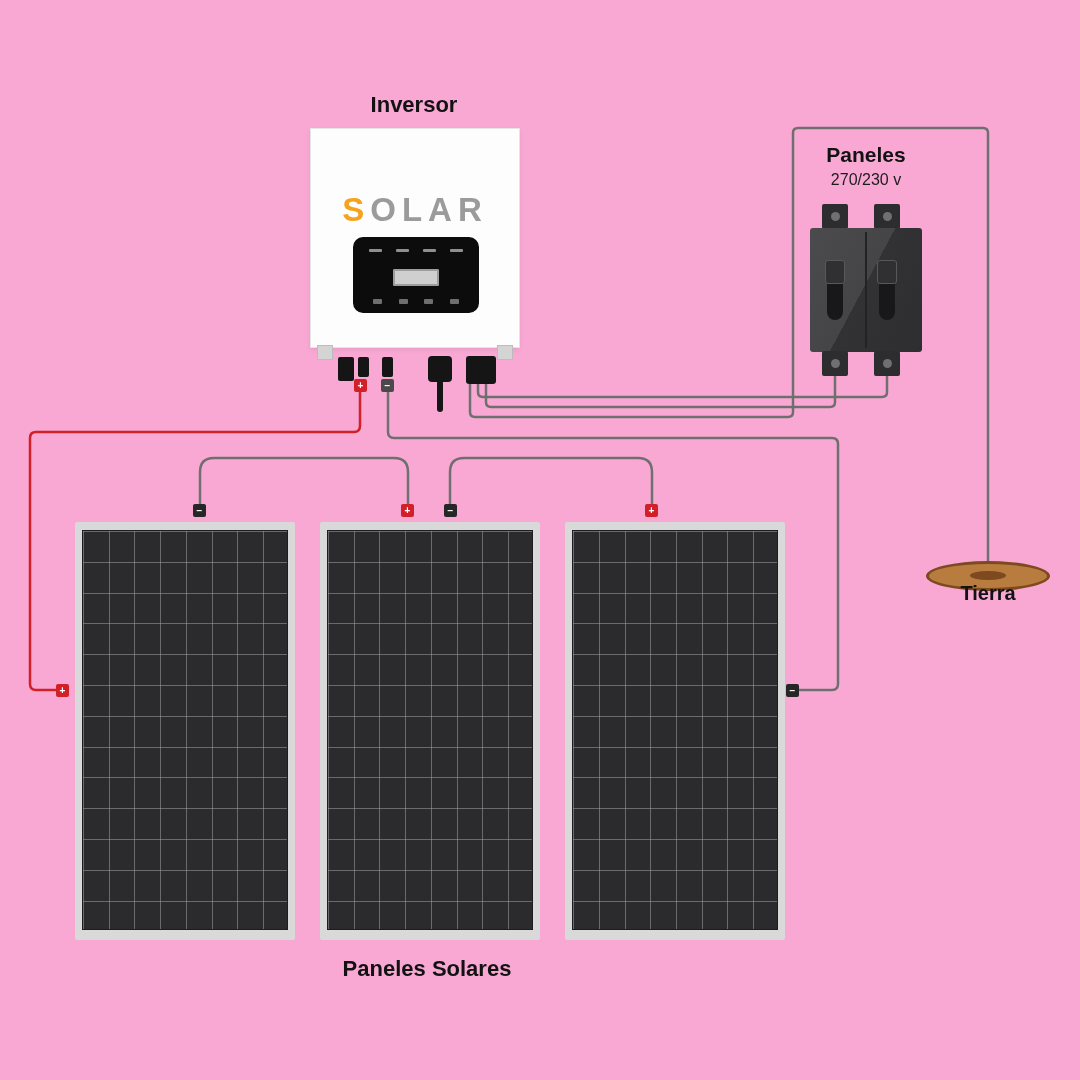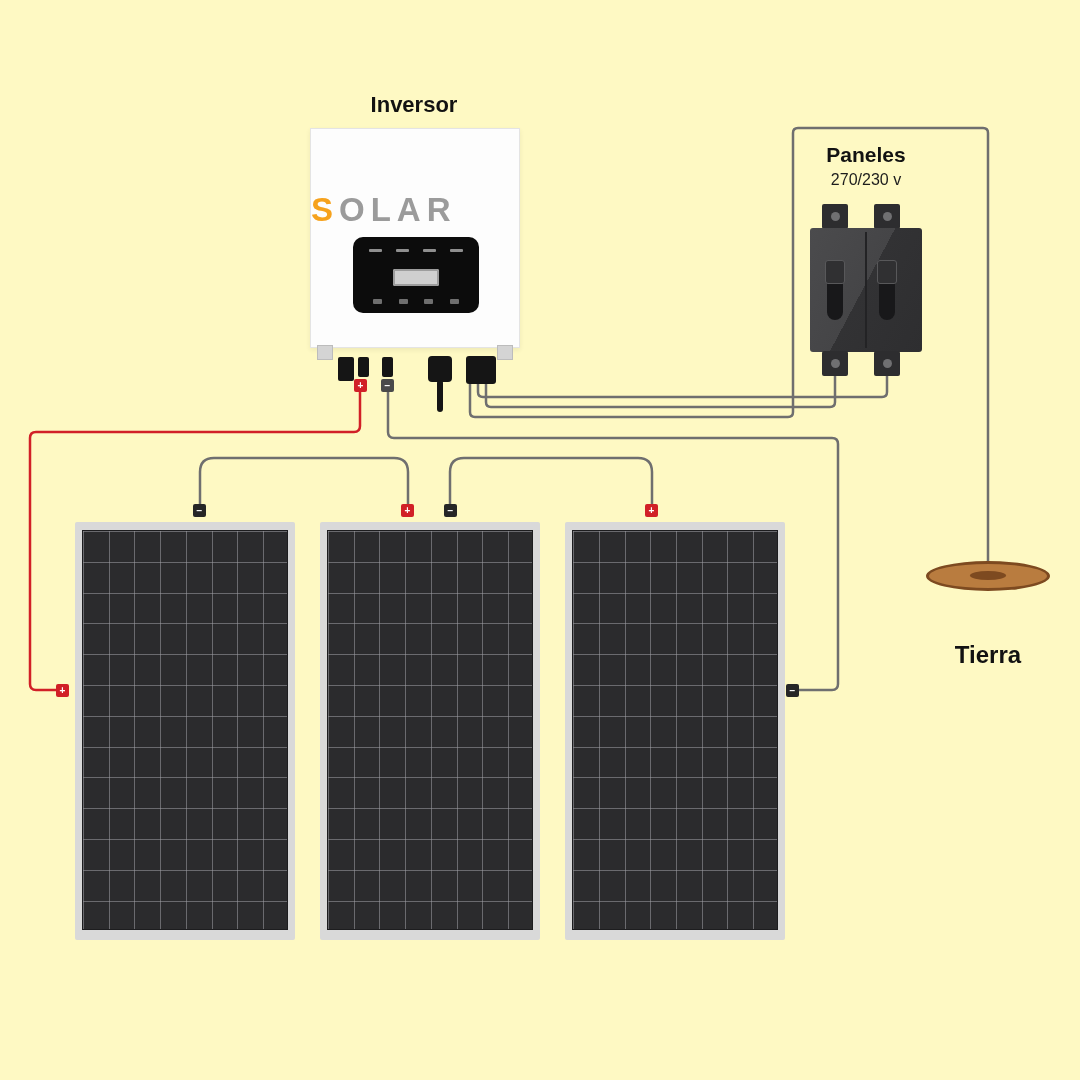--- a/index.html
+++ b/index.html
@@ -1,33 +1,33 @@
 <!DOCTYPE html>
 <html><head>
 <meta charset="utf-8">
 <style>
   html,body{margin:0;padding:0;background:#ffffff;}
   .canvas{
-    position:relative;width:1080px;height:1080px;background:#fef9c3;
+    position:relative;width:1080px;height:1080px;background:#f9a8d4;
     font-family:"Liberation Sans", sans-serif;overflow:hidden;color:#141414;
   }
   .wiring{position:absolute;left:0;top:0;width:1080px;height:1080px;}
 
   
   .diagram-label{position:absolute;font-weight:bold;color:#121212;text-align:center;}
   .label-inverter{left:310px;top:92px;width:208px;font-size:22px;}
   .label-breaker{left:800px;top:143px;width:132px;font-size:21px;}
   .label-voltage{left:800px;top:171px;width:132px;font-size:16px;font-weight:normal;text-align:center;position:absolute;color:#1c1c1c;}
-  .label-ground{left:924px;top:641px;width:128px;font-size:24px;text-align:center;}
+  .label-ground{left:924px;top:582px;width:128px;font-size:20px;text-align:center;}
   .label-panels{left:277px;top:956px;width:300px;font-size:22px;}
 
   
   .inverter{position:absolute;left:310px;top:128px;width:208px;height:218px;
     background:#fdfdfd;border:1px solid #e4e4e4;box-shadow:0 2px 5px rgba(0,0,0,0.07);}
-  .inverter-logo{position:absolute;top:62px;left:0;width:100%;
+  .inverter-logo{position:absolute;top:62px;left:0;width:100%;text-align:center;
     font-size:33px;font-weight:bold;letter-spacing:6px;}
   .logo-accent{color:#f6a21d;}
   .logo-rest{color:#9b9b9b;}
   .inverter-display{position:absolute;left:42px;top:108px;width:126px;height:76px;
     background:#0c0c0c;border-radius:10px;}
   .display-marks{position:absolute;top:12px;left:16px;right:16px;display:flex;justify-content:space-between;}
   .display-marks span{width:13px;height:3px;background:#8f8f8f;border-radius:1px;}
   .display-lcd{position:absolute;left:40px;top:32px;width:46px;height:17px;background:#cfcfcf;
     border-radius:2px;box-shadow:inset 0 0 0 2px #9d9d9d;}
   .display-btns{position:absolute;bottom:9px;left:20px;right:20px;display:flex;justify-content:space-between;}
@@ -157,20 +157,21 @@
 
   <div class="solar-panel panel-1">
       <div class="panel-cells"></div>
     </div>
   <div class="solar-panel panel-2">
       <div class="panel-cells"></div>
     </div>
   <div class="solar-panel panel-3">
       <div class="panel-cells"></div>
     </div>
+  <div class="diagram-label label-panels">Paneles Solares</div>
 
   <div class="badge badge-pos" style="left:354px;top:379px;">+</div>
   <div class="badge badge-neg badge-neg-gray" style="left:381px;top:379px;">−</div>
   <div class="badge badge-pos" style="left:56px;top:684px;">+</div>
   <div class="badge badge-neg" style="left:193px;top:504px;">−</div>
   <div class="badge badge-pos" style="left:401px;top:504px;">+</div>
   <div class="badge badge-neg" style="left:444px;top:504px;">−</div>
   <div class="badge badge-pos" style="left:645px;top:504px;">+</div>
   <div class="badge badge-neg" style="left:786px;top:684px;">−</div>
 

